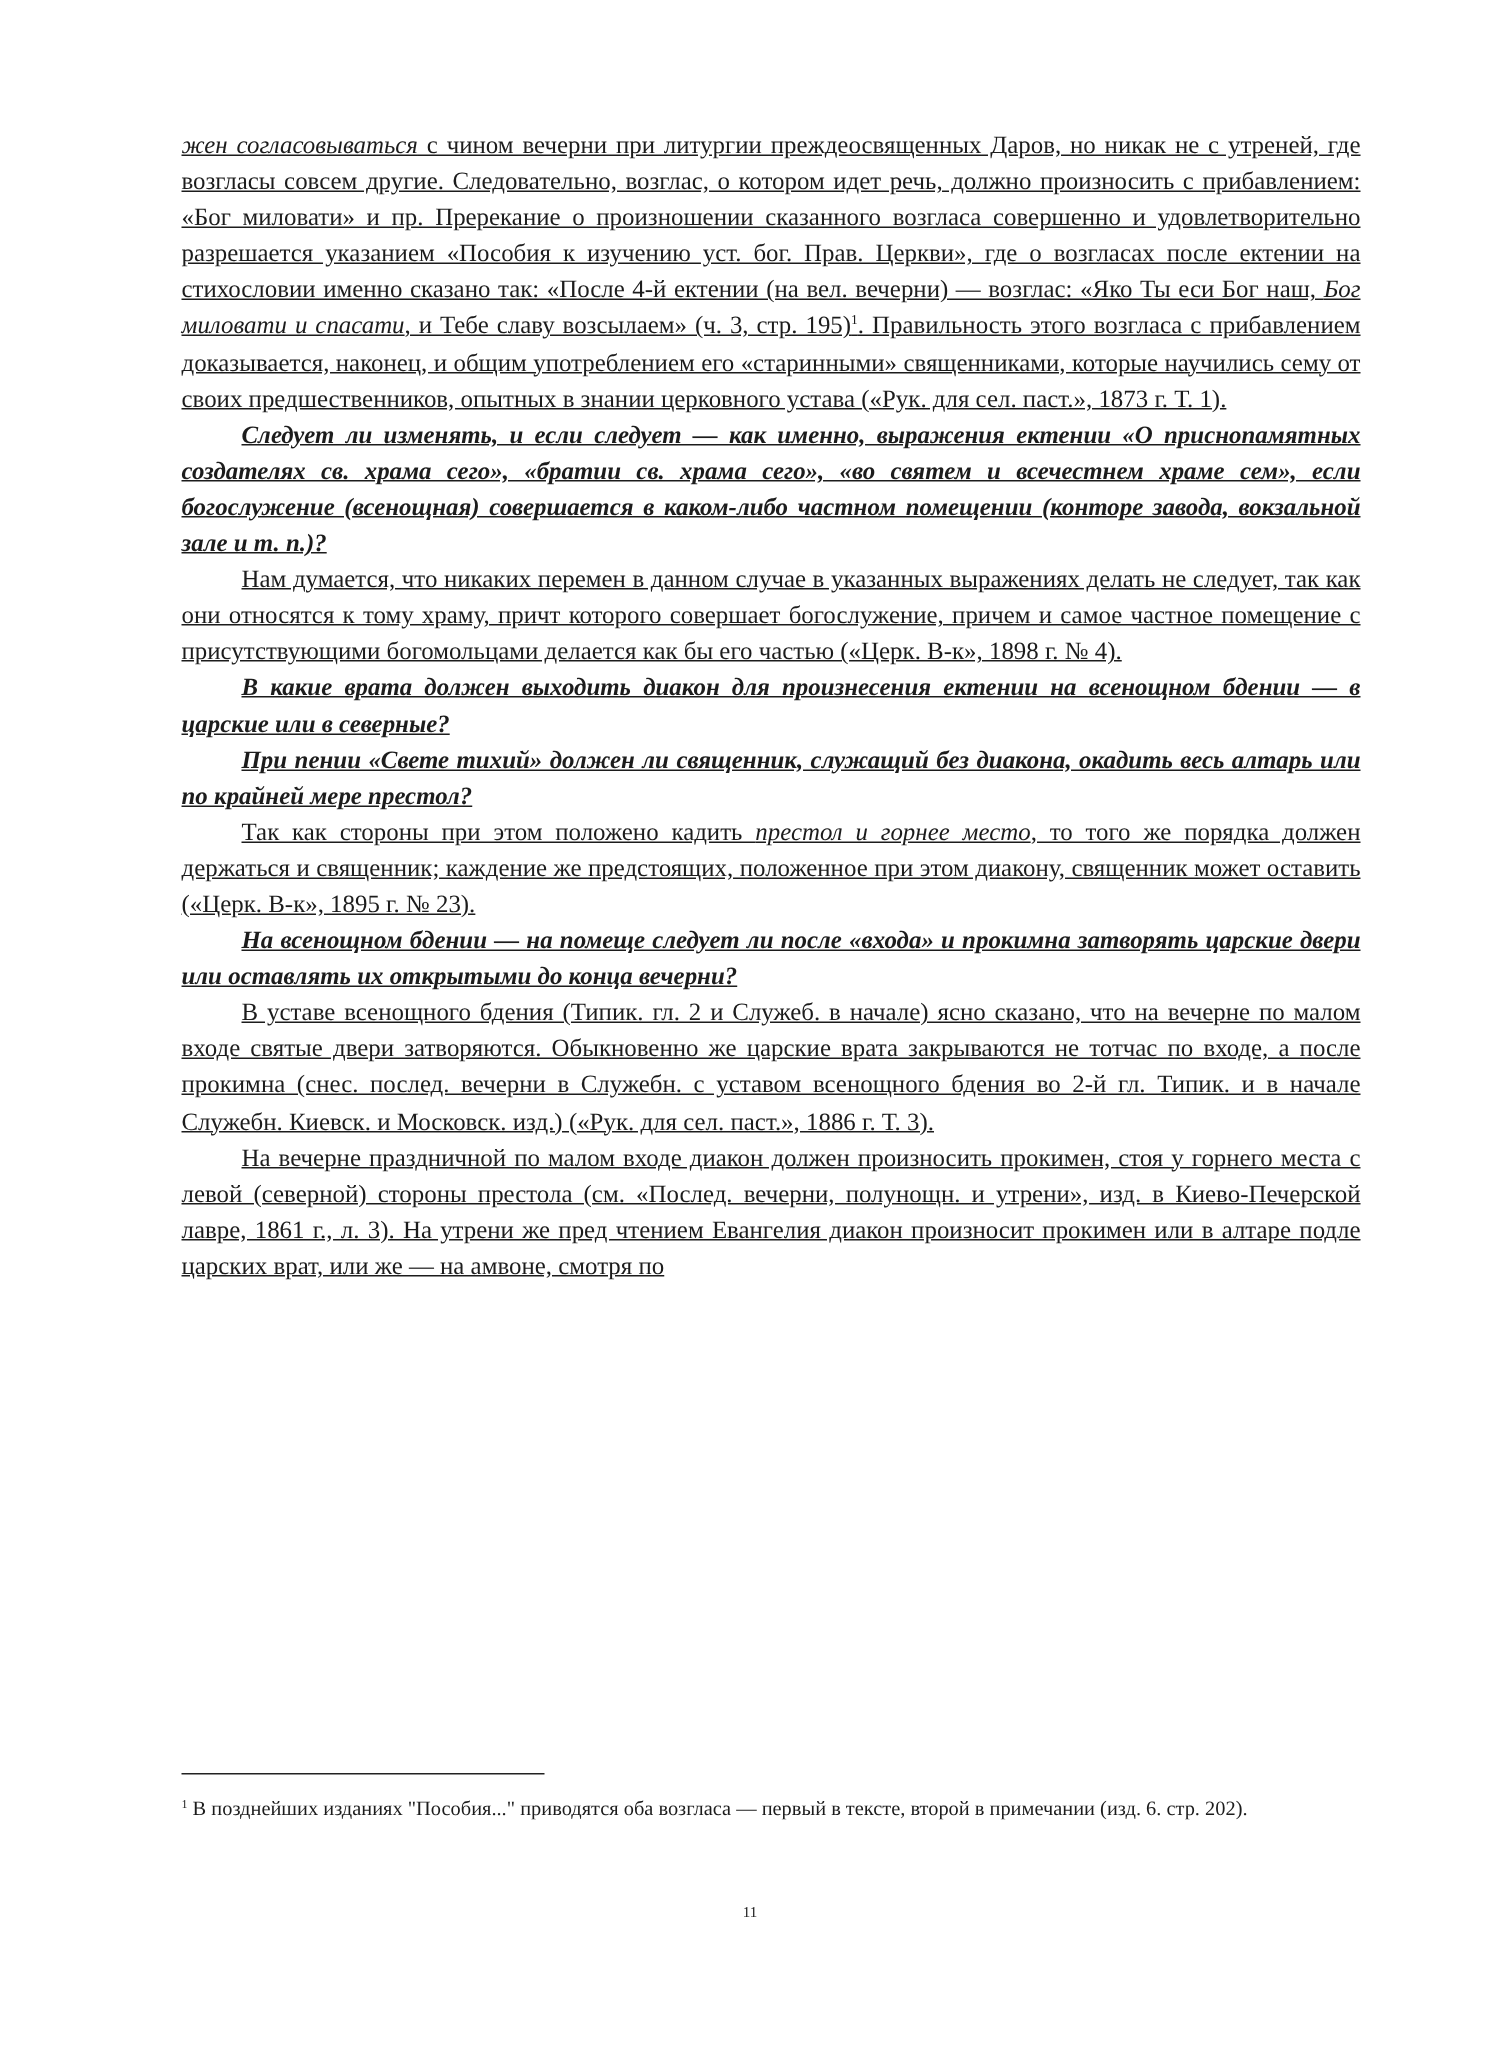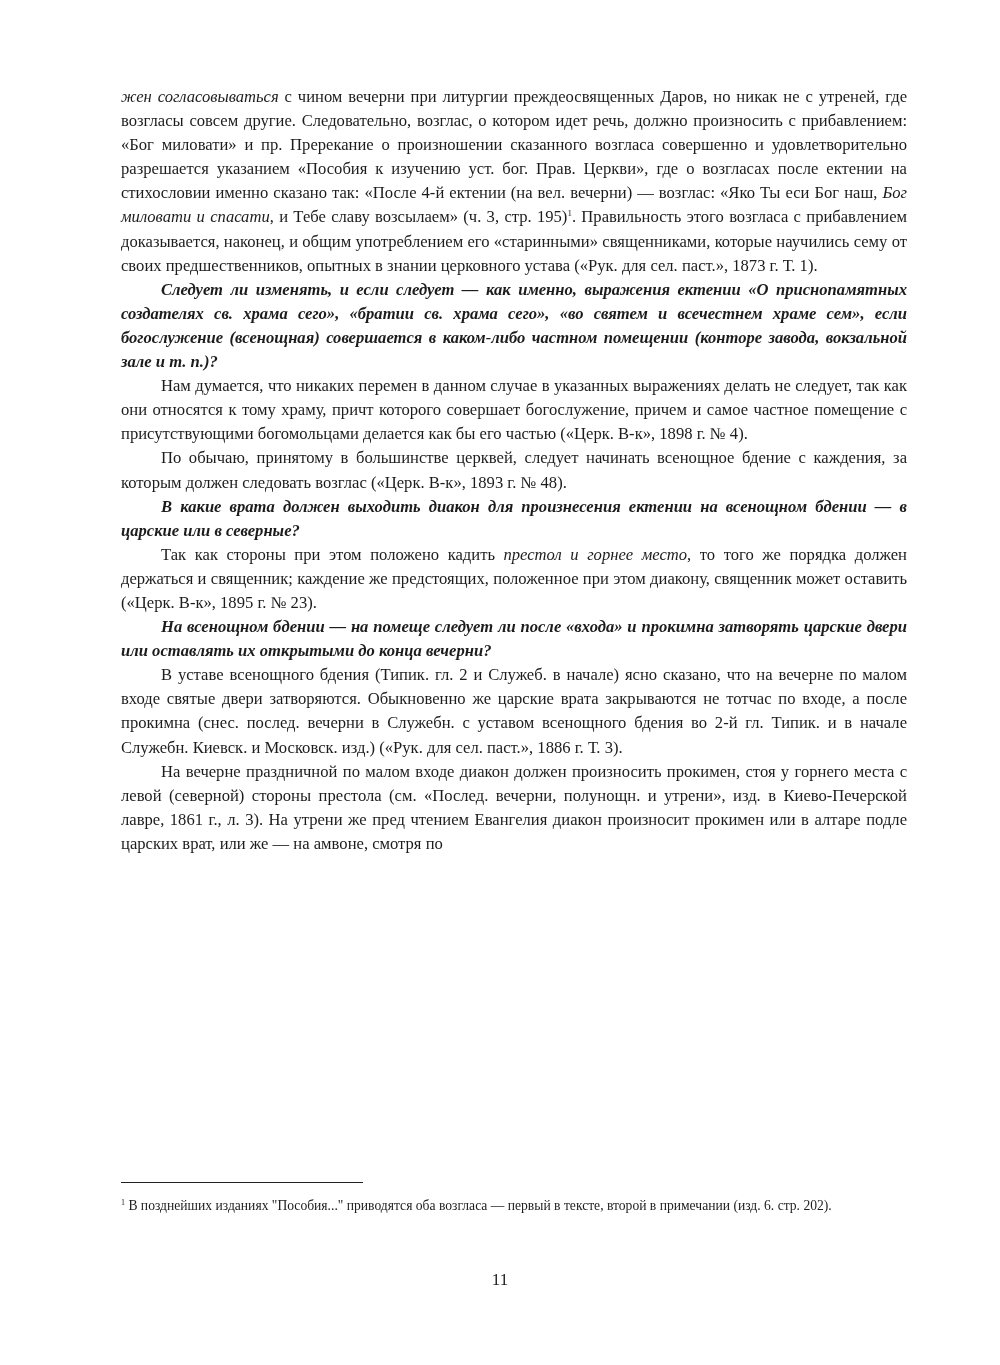--- a/index.html
+++ b/index.html
@@ -1,45 +1,45 @@
 <!DOCTYPE html>
 <html><head>
 <meta charset="utf-8">
 <style>
   html, body { margin: 0; padding: 0; background: #ffffff; }
   body { width: 1000px; height: 1365px; position: relative; overflow: hidden; }
   .page { position: absolute; left: 121px; top: 85px; width: 786px;
     font-family: "Liberation Serif", "DejaVu Serif", serif; font-size: 16.6px;
     line-height: 24.1px; color: #1c1c1c; text-align: justify; hyphens: manual; }
-  .page p { margin: 0; text-indent: 40px; }
+  .page p { margin: 0; text-indent: 40px; text-decoration: underline; }
   .page p.cont { text-indent: 0; }
   .q { font-weight: bold; font-style: italic; }
   .it { font-style: italic; }
   sup { font-size: 9px; line-height: 0; vertical-align: 6px; }
   .fn-rule { position: absolute; left: 121px; top: 1182px; width: 242px; height: 0; border-top: 1.3px solid #222; }
   .footnote { position: absolute; left: 121px; top: 1195px; width: 786px;
     font-family: "Liberation Serif", "DejaVu Serif", serif; font-size: 13.6px;
     line-height: 22px; color: #1c1c1c; text-align: left; }
   .footnote sup { font-size: 8px; vertical-align: 5px; }
   .page-number { position: absolute; left: 0; width: 1000px; top: 1270px; text-align: center;
-    font-family: "Liberation Serif", "DejaVu Serif", serif; font-size: 17px; color: #1c1c1c; }
+    font-family: "Liberation Serif", "DejaVu Serif", serif; font-size: 10px; color: #1c1c1c; }
 </style>
 </head>
 <body>
 
 <div class="page">
   <p class="cont"><span class="it">жен согласовываться</span><span> с чином вечерни при литургии преждеосвященных Даров, но никак не с утреней, где возгласы совсем другие. Следовательно, возглас, о котором идет речь, должно произносить с прибавлением: «Бог миловати» и пр. Пререкание о произношении сказанного возгласа совершенно и удовлетворительно разрешается указанием «Пособия к изучению уст. бог. Прав. Церкви», где о возгласах после ектении на стихословии именно сказано так: «По­сле 4-й ектении (на вел. вечерни) — возглас: «Яко Ты еси Бог наш, </span><span class="it">Бог миловати и спасати</span><span>, и Тебе славу возсылаем» (ч. 3, стр. 195)</span><sup>1</sup><span>. Правильность этого возгласа с прибавлением доказы­вается, наконец, и общим употреблением его «старинными» священниками, которые научи­лись сему от своих предшественников, опытных в знании церковного устава («Рук. для сел. паст.», 1873 г. Т. 1).</span></p>
 
   <p class="q">Следует ли изменять, и если следует — как именно, выражения ектении «О присно­памятных создателях св. храма сего», «братии св. храма сего», «во святем и всечестнем храме сем», если богослужение (всенощная) совершается в каком-либо частном помеще­нии (конторе завода, вокзальной зале и т. п.)?</p>
   <p>Нам думается, что никаких перемен в данном случае в указанных выражениях делать не следует, так как они относятся к тому храму, причт которого совершает богослужение, при­чем и самое частное помещение с присутствующими богомольцами делается как бы его ча­стью («Церк. В-к», 1898 г. № 4).</p>
 
-  <p>По обычаю, принятому в большинстве церквей, следует начинать всенощное бдение с каждения, за которым должен следовать возглас («Церк. В-к», 1893 г. № 48).</p>
 
   <p class="q">В какие врата должен выходить диакон для произнесения ектении на всенощном бде­нии — в царские или в северные?</p>
 
+  <p class="q">При пении «Свете тихий» должен ли священник, служащий без диакона, окадить весь алтарь или по крайней мере престол?</p>
   <p><span>Так как стороны при этом положено кадить </span><span class="it">престол и горнее место</span><span>, то того же порядка должен держаться и священник; каждение же предстоящих, положенное при этом диакону, священник может оставить («Церк. В-к», 1895 г. № 23).</span></p>
 
   <p class="q">На всенощном бдении — на помеще следует ли после «входа» и прокимна затворять царские двери или оставлять их открытыми до конца вечерни?</p>
   <p>В уставе всенощного бдения (Типик. гл. 2 и Служеб. в начале) ясно сказано, что на вечер­не по малом входе святые двери затворяются. Обыкновенно же царские врата закрываются не тотчас по входе, а после прокимна (снес. послед. вечерни в Служебн. с уставом всенощно­го бдения во 2-й гл. Типик. и в начале Служебн. Киевск. и Московск. изд.) («Рук. для сел. паст.», 1886 г. Т. 3).</p>
 
   <p>На вечерне праздничной по малом входе диакон должен произносить прокимен, стоя у горнего места с левой (северной) стороны престола (см. «Послед. вечерни, полунощн. и утре­ни», изд. в Киево-Печерской лавре, 1861 г., л. 3). На утрени же пред чтением Евангелия диа­кон произносит прокимен или в алтаре подле царских врат, или же — на амвоне, смотря по</p>
 </div>
 
 <div class="fn-rule"></div>
 <div class="footnote"><sup>1</sup><span> В позднейших изданиях "Пособия..." приводятся оба возгласа — первый в тексте, второй в примечании (изд. 6. стр. 202).</span></div>

